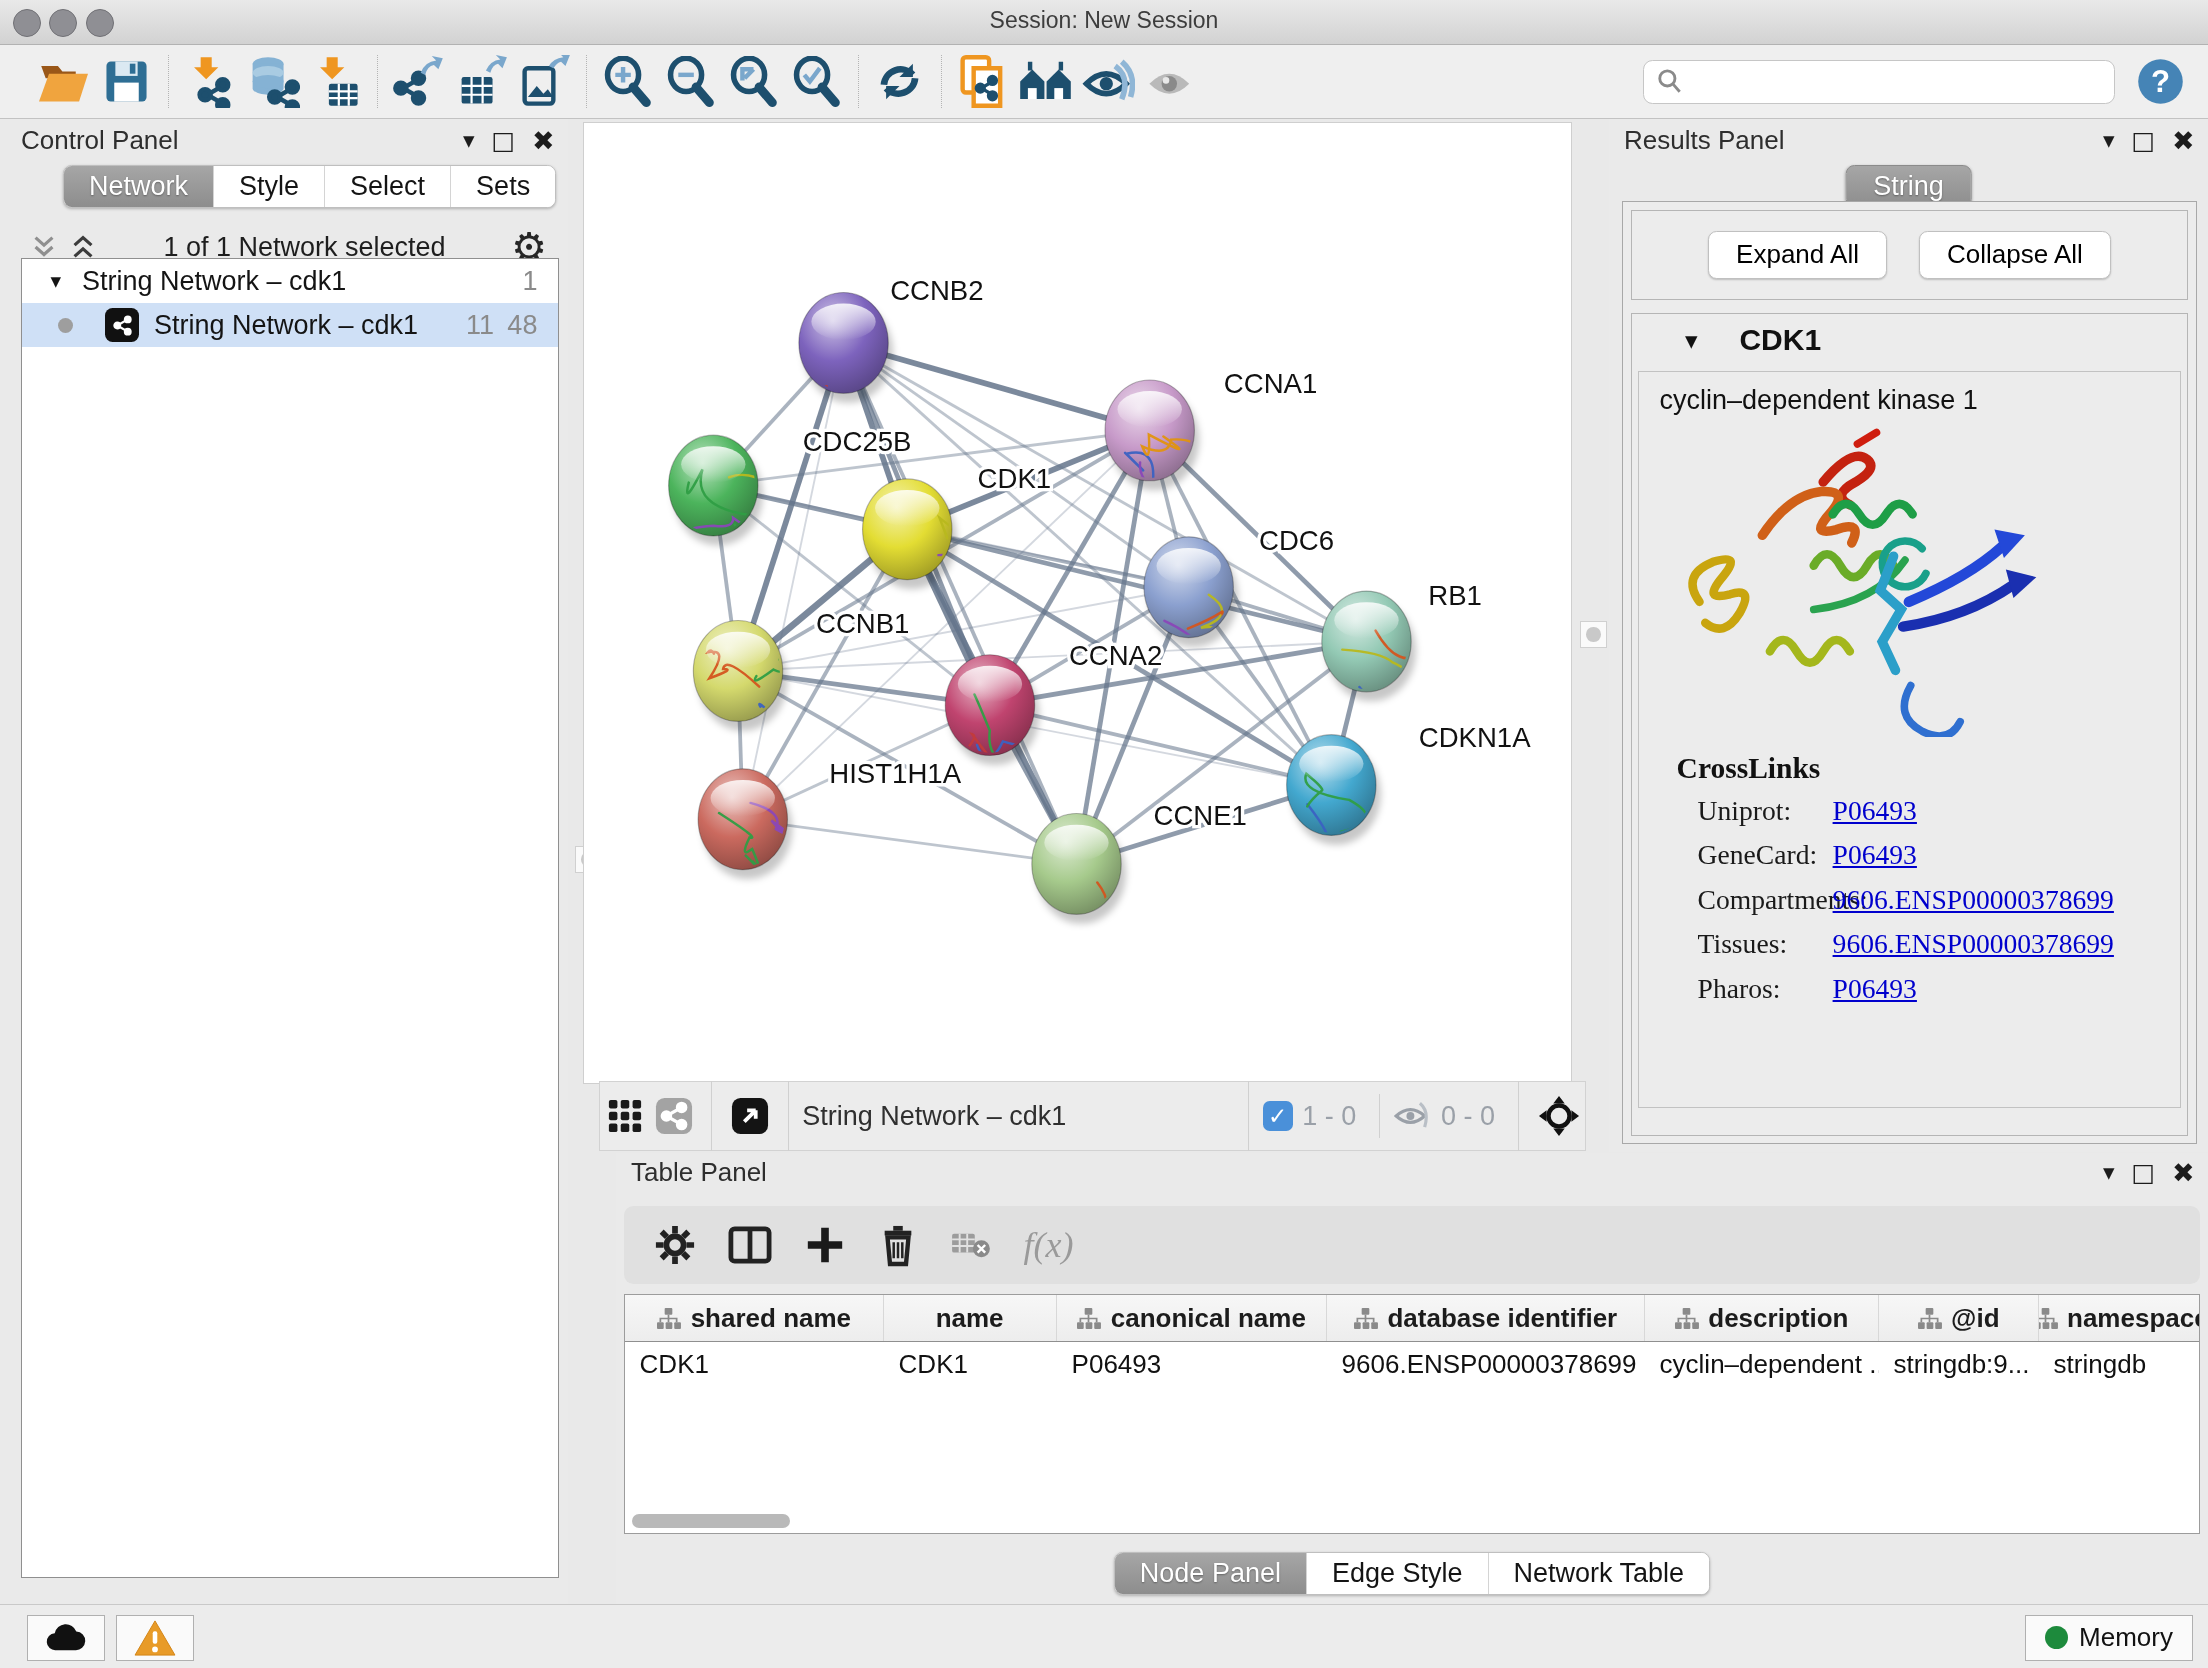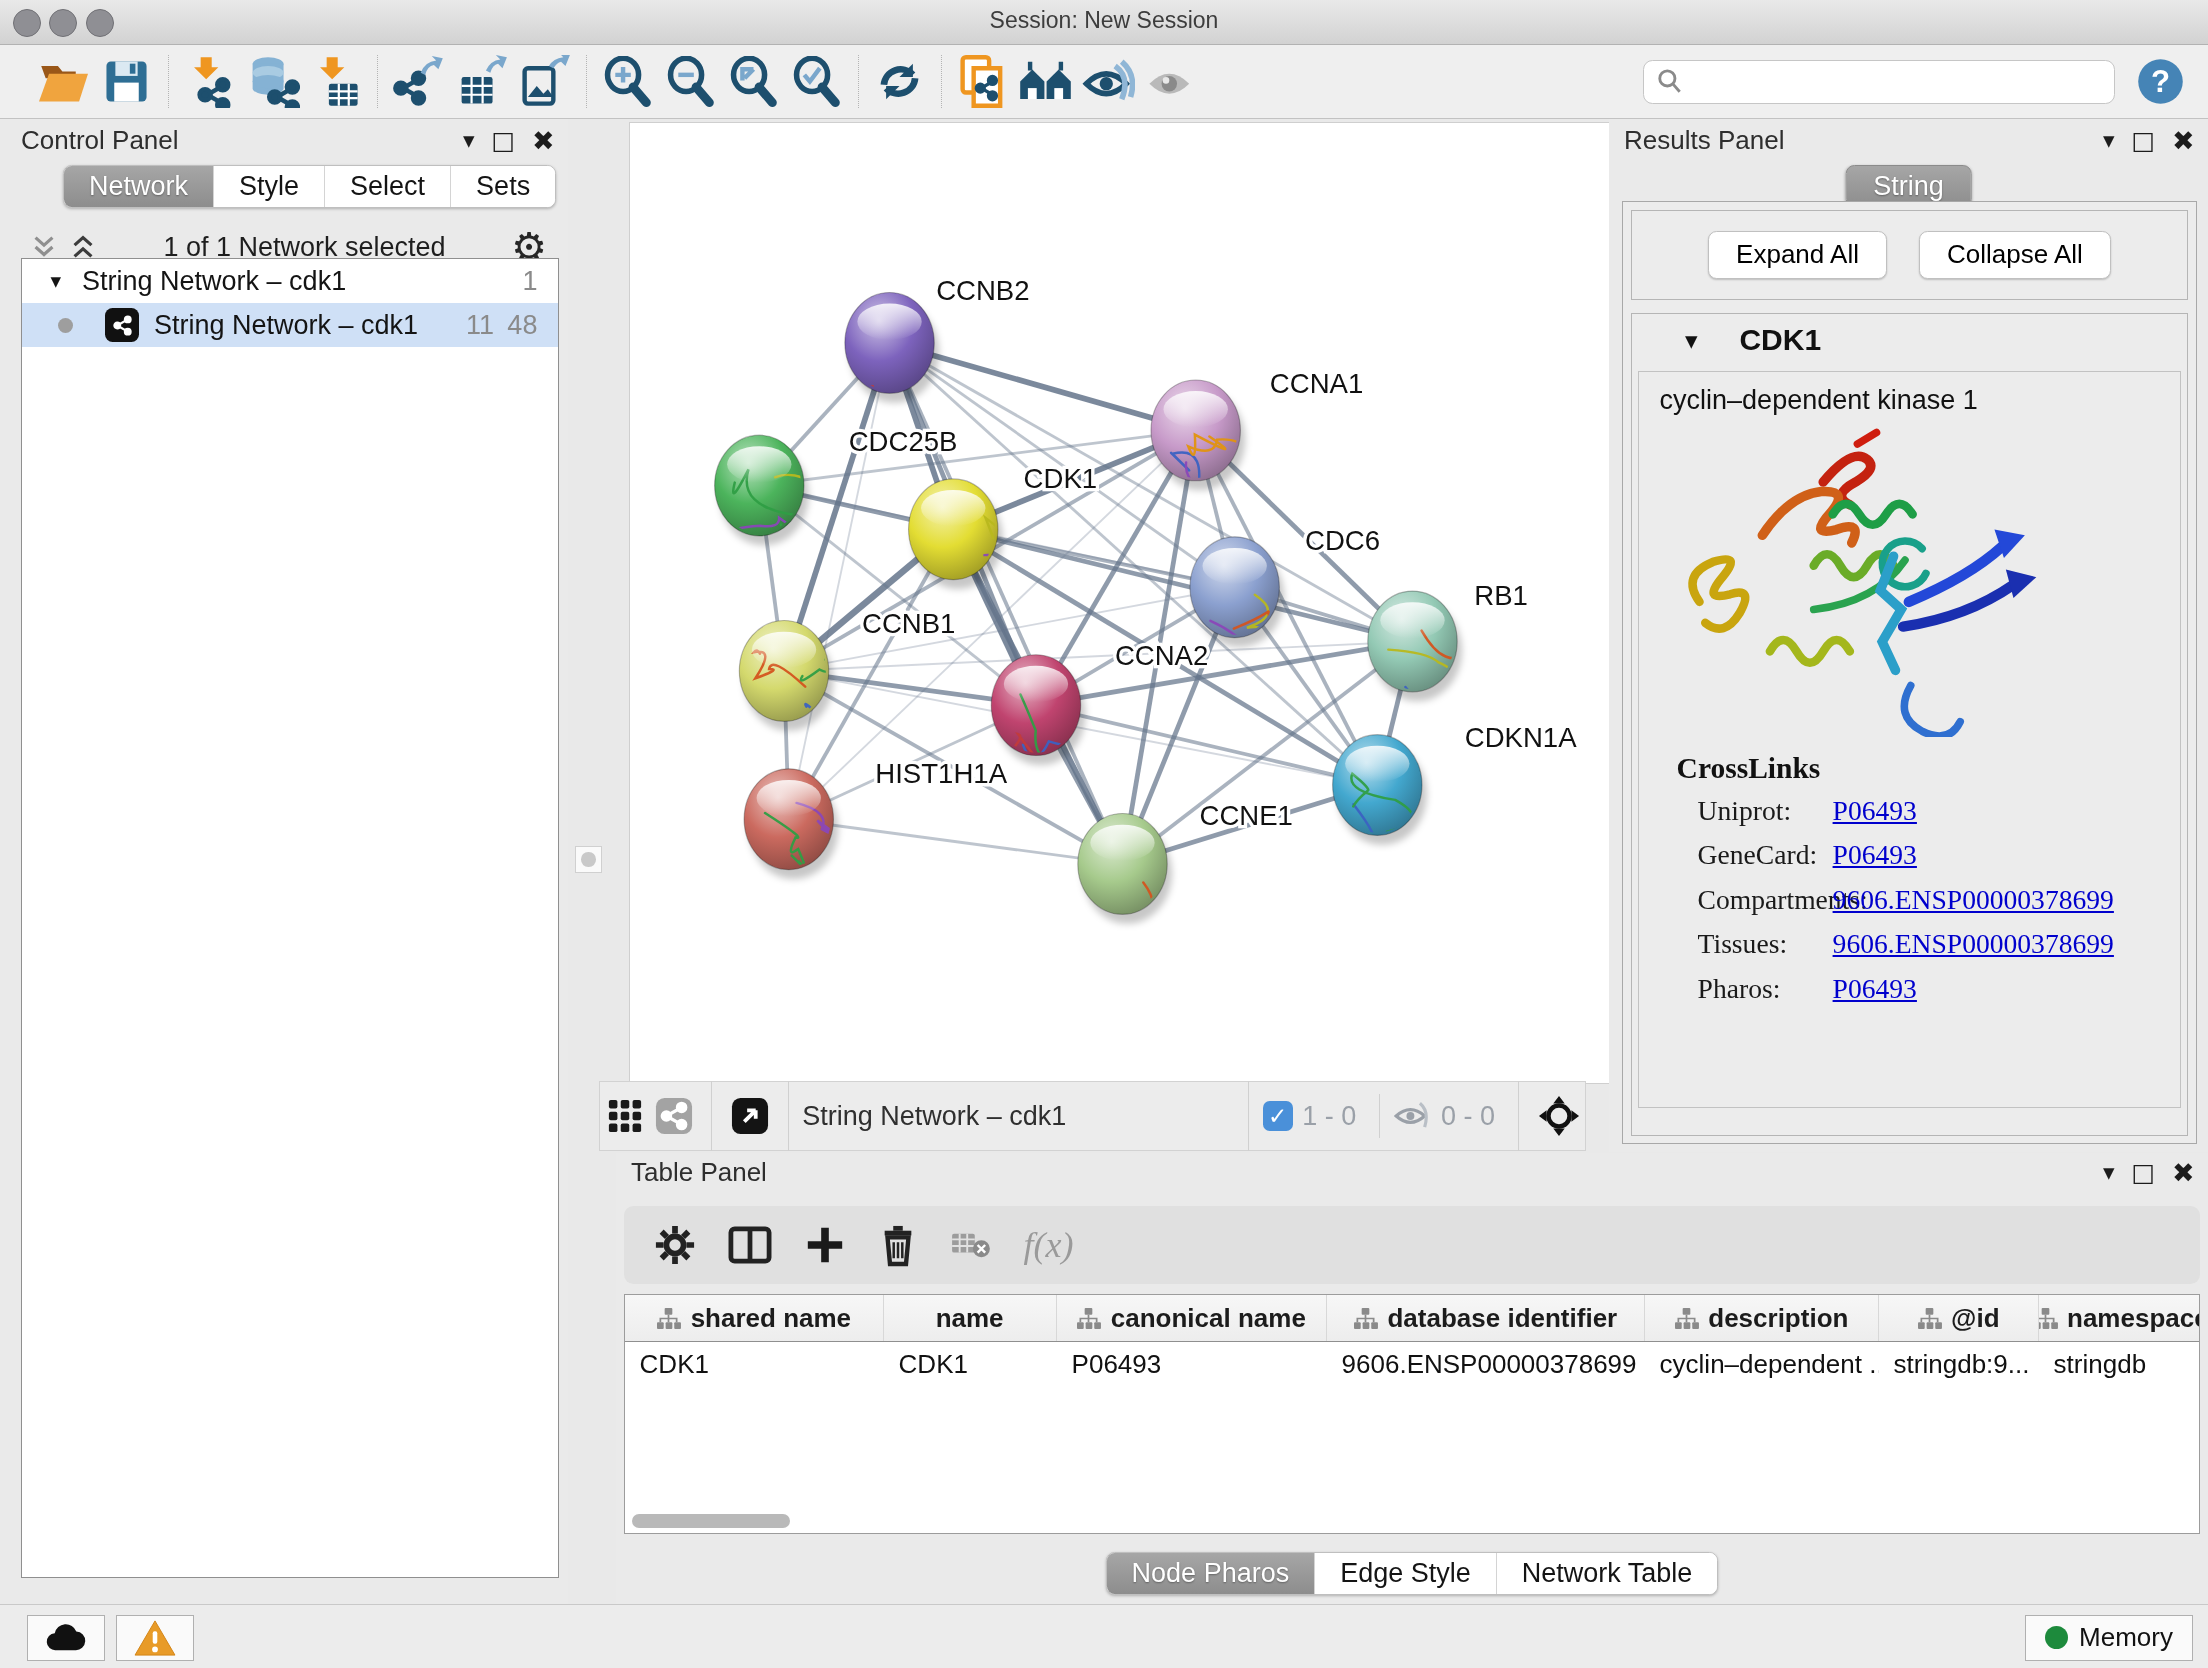--- a/index.html
+++ b/index.html
@@ -36,21 +36,21 @@
   .cp-tabs{position:absolute;left:63px;top:46px;}
   .cp-listhead{position:absolute;left:28.5px;right:21px;top:107px;height:42px;display:flex;align-items:center;}
   .cp-listhead .sel-label{flex:1;text-align:center;font-size:27px;color:#1e1e1e;}
   .cp-tree{position:absolute;left:21px;right:8.6px;top:139px;bottom:28.5px;background:#fff;border:1.9px solid #8f8f8f;}
   .tree-row{height:44px;display:flex;align-items:center;font-size:27px;color:#141414;}
   .tree-row .cnt{color:#8a8a8a;margin-left:13.3px;}
   .row-sel{background:#cfe0f6;}
   .share-chip{width:34px;height:34px;border-radius:7.6px;background:#111;display:flex;align-items:center;justify-content:center;margin-right:15px;}
 
   
-  .netview{position:absolute;left:629px;top:122px;width:987px;height:960px;background:#fff;border:1px solid #cfcfcf;}
+  .netview{position:absolute;left:583px;top:122px;width:987px;height:960px;background:#fff;border:1px solid #cfcfcf;}
   .net-toolbar{position:absolute;left:599px;top:1081px;width:987px;height:70px;background:#ececec;border:1px solid #d2d2d2;display:flex;align-items:center;box-sizing:border-box;}
   .nt-sep{width:0;height:70px;border-left:1px solid #d0d0d0;margin:0 13.3px;}
   .nt-title{font-size:27px;color:#2f2f2f;}
   .nt-count{font-size:27px;color:#9aa0a8;margin:0 9.5px;}
   .nt-check{width:30px;height:30px;border-radius:6.7px;background:#4a90d9;color:#fff;font-size:23px;display:flex;align-items:center;justify-content:center;font-family:"DejaVu Sans",sans-serif;}
 
   .handle-dot{position:absolute;width:25px;height:25px;background:#fafafa;border:1px solid #d0d0d0;display:flex;align-items:center;justify-content:center;}
   .handle-dot i{display:block;width:14.3px;height:14.3px;border-radius:50%;background:#c9c9c9;}
   .handle-pill{position:absolute;width:17px;height:8.6px;border-radius:4.8px;background:#c4c4c4;}
 
@@ -874,21 +874,21 @@
             <div class="td" style="width: 318px;">9606.ENSP00000378699</div>
             <div class="td" style="width: 234px;">cyclin–dependent ...</div>
             <div class="td" style="width: 160px;">stringdb:9...</div>
             <div class="td" style="width: 165px;">stringdb</div>
           </div>
         </div>
       <div class="hscroll"></div>
     </div>
     <div class="tp-tabs">
       <span class="seg">
-        <button class="seg-btn active">Node Pharos</button>
+        <button class="seg-btn active">Node Panel</button>
         <button class="seg-btn">Edge Style</button>
         <button class="seg-btn">Network Table</button>
       </span>
     </div>
   </div>
 
   <div class="statusbar">
     <span class="sb-btn" style="left:27px">
       <svg width="42" height="30" viewBox="0 0 44 32">
           <path d="M11 29a9 9 0 0 1-1-18 12 12 0 0 1 23-2 8 8 0 0 1-1 20z" fill="#111"></path>

